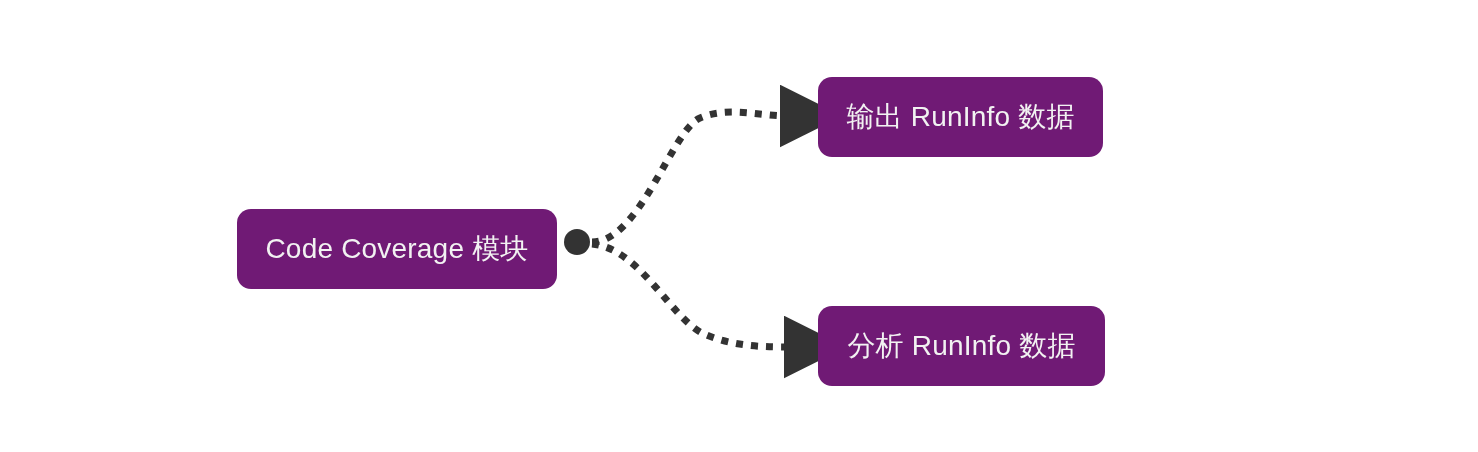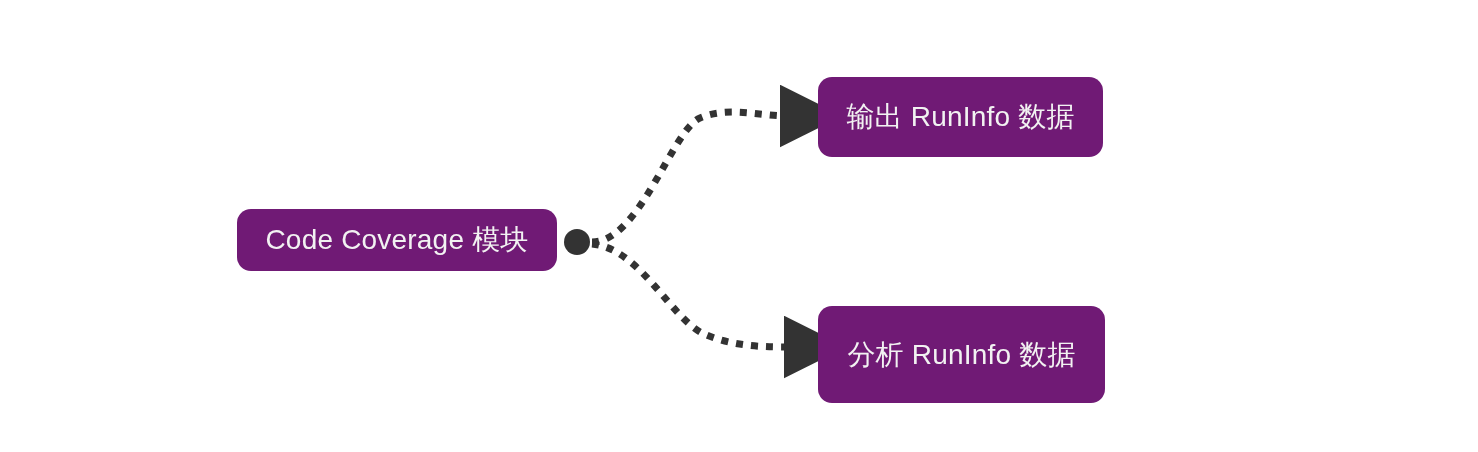--- a/index.html
+++ b/index.html
@@ -42,33 +42,33 @@
     line-height: 1;
   }
   .node-label {
     display: block;
     padding: 0 4px;
   }
   #node-root {
     left: 237px;
     top: 209px;
     width: 320px;
-    height: 62px;
+    height: 80px;
   }
   #node-output-runinfo {
     left: 818px;
     top: 77px;
     width: 285px;
     height: 80px;
   }
   #node-analyze-runinfo {
     left: 818px;
     top: 306px;
     width: 287px;
-    height: 97px;
+    height: 80px;
   }
   .root-bullet {
     position: absolute;
     left: 564px;
     top: 229px;
     width: 26px;
     height: 26px;
     border-radius: 50%;
     background: #333333;
   }

